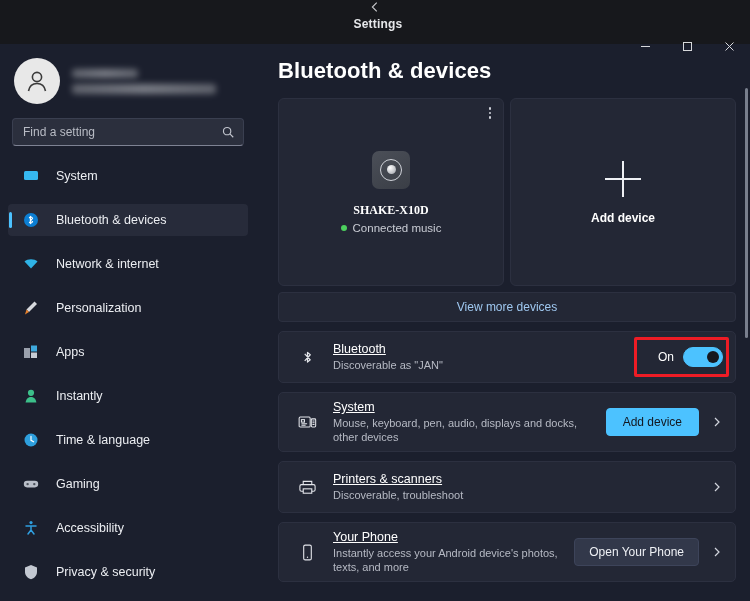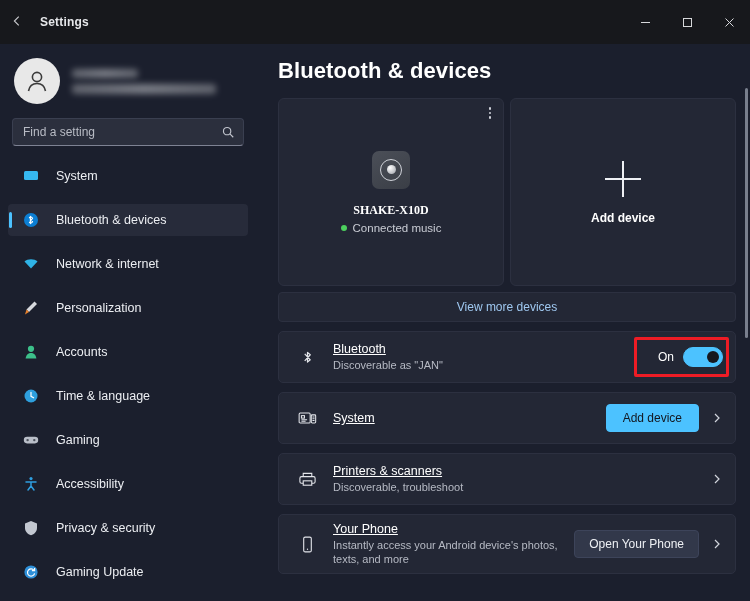--- a/index.html
+++ b/index.html
@@ -9,21 +9,21 @@
     font-family: "Liberation Sans", sans-serif;
     overflow: hidden;
   }
   .window { width: 750px; height: 601px; display: flex; flex-direction: column; position: relative; background: #1b1f2d; }
 
   
   .titlebar {
     height: 44px; min-height: 30px;
     background: #17181c;
     display: flex; align-items: center;
-    position: relative; z-index: 5;
+    position: relative; z-index: 5; flex-direction: column;
   }
   .back-btn {
     width: 34px; height: 30px;
     display: flex; align-items: center; justify-content: center;
     color: #c8c9cd; font-size: 14px;
   }
   .app-title {
     font-size: 12px; color: #e6e7ea; font-weight: 600;
     margin-left: 6px; letter-spacing: .2px;
   }
@@ -278,29 +278,39 @@
         <div class="nav-item">
           <span class="nav-ico">
             <svg width="16" height="16" viewBox="0 0 16 16">
               <path d="M11.5 1.5 L14 4 L6 12 L3.5 9.5 Z" fill="#d7d9de"></path>
               <path d="M3.5 9.5 L6 12 L2 14.5 Z" fill="#e8812b"></path>
             </svg>
           </span>
           <span>Personalization</span>
         </div>
 
+        <div class="nav-item">
+          <span class="nav-ico">
+            <svg width="16" height="16" viewBox="0 0 16 16">
+              <rect x="1" y="4" width="6" height="10" fill="#9aa0ac"></rect>
+              <rect x="8" y="1.5" width="6" height="6" fill="#3fa9dd"></rect>
+              <rect x="8" y="8.5" width="6" height="5.5" fill="#c6cbd4"></rect>
+            </svg>
+          </span>
+          <span>Apps</span>
+        </div>
 
         <div class="nav-item">
           <span class="nav-ico">
             <svg width="16" height="16" viewBox="0 0 16 16">
               <circle cx="8" cy="4.8" r="3.1" fill="#3cc08a"></circle>
               <path d="M2.6 14.5 C3.2 10.6 5.4 9 8 9 C10.6 9 12.8 10.6 13.4 14.5 Z" fill="#3cc08a"></path>
             </svg>
           </span>
-          <span>Accounts</span>
+          <span>Instantly</span>
         </div>
 
         <div class="nav-item">
           <span class="nav-ico">
             <svg width="16" height="16" viewBox="0 0 16 16">
               <circle cx="8" cy="8" r="6.5" fill="#2e9fdd"></circle>
               <path d="M8 4.3 V8.3 L10.6 9.8" fill="none" stroke="#fff" stroke-width="1.2" stroke-linecap="round"></path>
             </svg>
           </span>
           <span>Time &amp; language</span>
@@ -409,20 +419,21 @@
           <svg width="19" height="19" viewBox="0 0 20 20" fill="none" stroke="#e4e6eb" stroke-width="1.1">
             <rect x="1.2" y="4.2" width="11.6" height="10.6" rx="1.2"></rect>
             <rect x="3.6" y="7" width="3.2" height="2.6"></rect>
             <path d="M3.6 11.4 H9.6 M3.6 13 H8"></path>
             <rect x="14" y="6.2" width="4.6" height="8.6" rx="1"></rect>
             <path d="M15.2 8.4 H17.4 M15.2 10.2 H17.4 M15.2 12 H17.4"></path>
           </svg>
         </span>
         <div class="row-text">
           <div class="row-title">System</div>
+          <div class="row-sub">Mouse, keyboard, pen, audio, displays and docks, other devices</div>
         </div>
         <div class="btn-accent">
           <span>Add device</span>
         </div>
         <div class="chev">
           <svg width="12" height="12" viewBox="0 0 12 12" fill="none" stroke="#d2d5dd" stroke-width="1.2">
               <path d="M4 2 L8 6 L4 10"></path>
             </svg>
         </div>
       </div>

